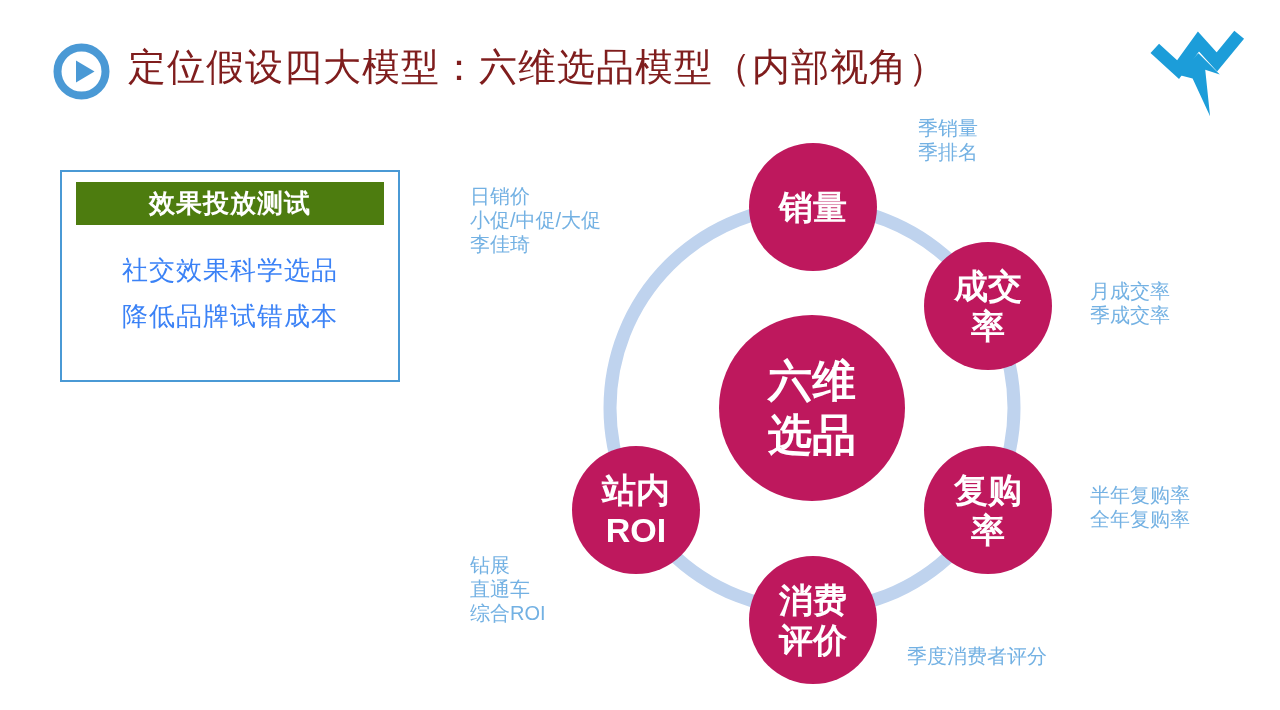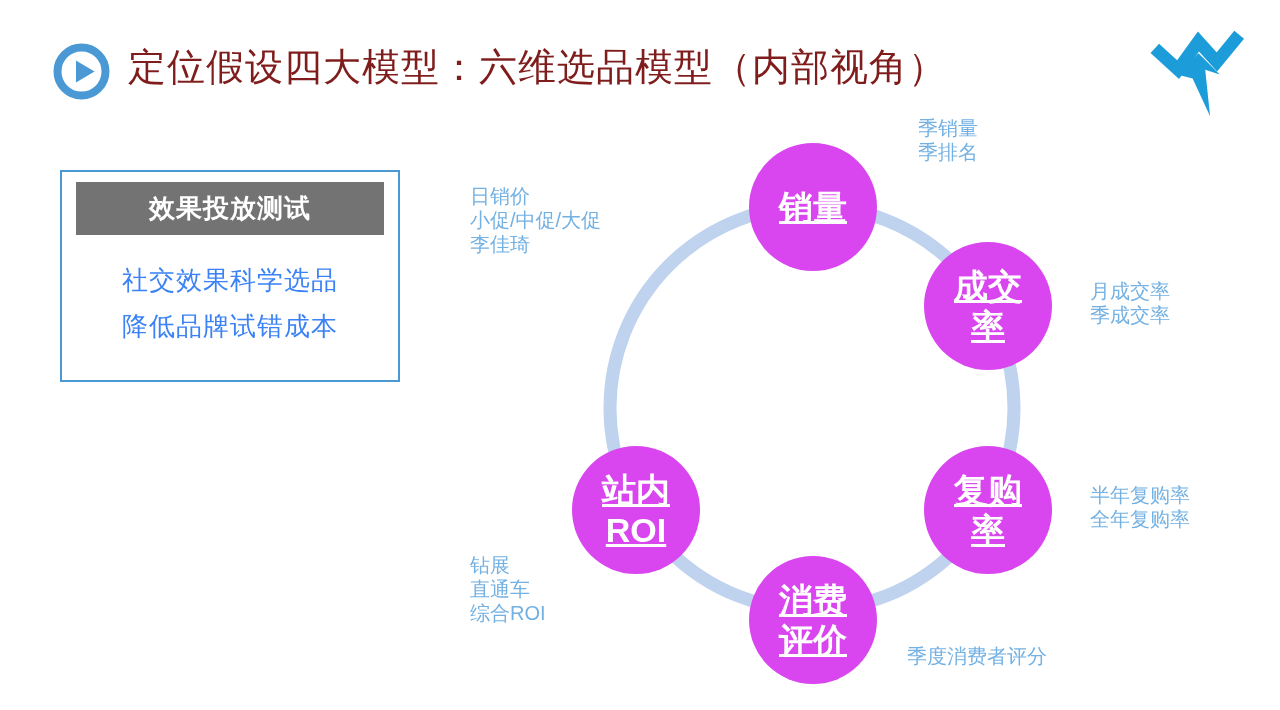--- a/index.html
+++ b/index.html
@@ -15,34 +15,34 @@
   }
   .logo{position:absolute;left:1143px;top:27px;width:107px;height:97px;}
   
   .info-box{
     position:absolute;left:60px;width:340px;height:212px;
     border:2px solid #4A99D5;background:#ffffff;box-sizing:border-box;
   }
   .box-1{top:170px;}
   .box-2{top:435px;}
   .info-box-header{
-    margin:10px auto 0;width:308px;height:53px;background:#737373;color:#ffffff;
+    margin:10px auto 0;width:308px;height:43px;background:#4d7c0f;color:#ffffff;
     font-size:26px;font-weight:bold;letter-spacing:1px;
     display:flex;align-items:center;justify-content:center;
   }
   .info-box-body{
     margin-top:22px;text-align:center;color:#3b82f6;
     font-size:26px;line-height:46px;white-space:pre-line;letter-spacing:1px;
   }
   
   .ring{position:absolute;left:0;top:0;pointer-events:none;}
   .node{
-    position:absolute;border-radius:50%;background:#d946ef;color:#ffffff;
+    position:absolute;border-radius:50%;background:#be185d;color:#ffffff;
     display:flex;align-items:center;justify-content:center;text-align:center;
-    font-weight:bold;white-space:pre-line;text-decoration:underline;
+    font-weight:bold;white-space:pre-line;
   }
   .node-center{left:719px;top:315px;width:186px;height:186px;font-size:44px;line-height:54px;}
   .node-sat{width:128px;height:128px;font-size:34px;line-height:40px;}
   .node-sales{left:749px;top:143px;}
   .node-conversion{left:924px;top:242px;}
   .node-repurchase{left:924px;top:446px;}
   .node-review{left:749px;top:556px;text-align:right;}
   .node-roi{left:572px;top:446px;}
   .node-price{left:572px;top:242px;}
   .annotation{
@@ -77,20 +77,22 @@
   <section class="info-box box-1">
     <div class="info-box-header">效果投放测试</div>
     <div class="info-box-body">社交效果科学选品
 降低品牌试错成本</div>
   </section>
 
   <svg class="ring" width="1280" height="710">
     <circle cx="812" cy="408" r="202" fill="none" stroke="#BFD3EE" stroke-width="13"></circle>
   </svg>
 
+  <div class="node node-center">六维
+选品</div>
   <div class="node node-sat node-sales">销量</div>
   <div class="node node-sat node-conversion">成交
 率</div>
   <div class="node node-sat node-repurchase">复购
 率</div>
   <div class="node node-sat node-review">消费
 评价</div>
   <div class="node node-sat node-roi">站内
 ROI</div>
 

